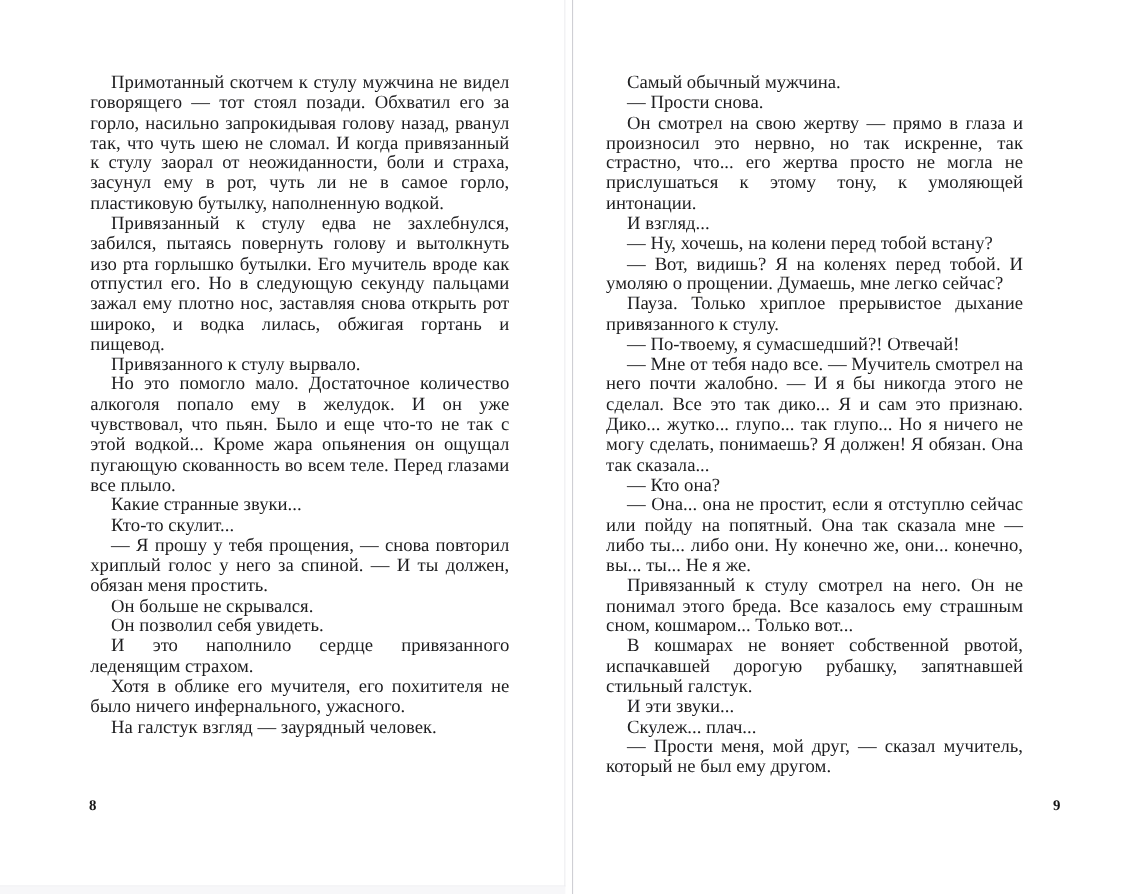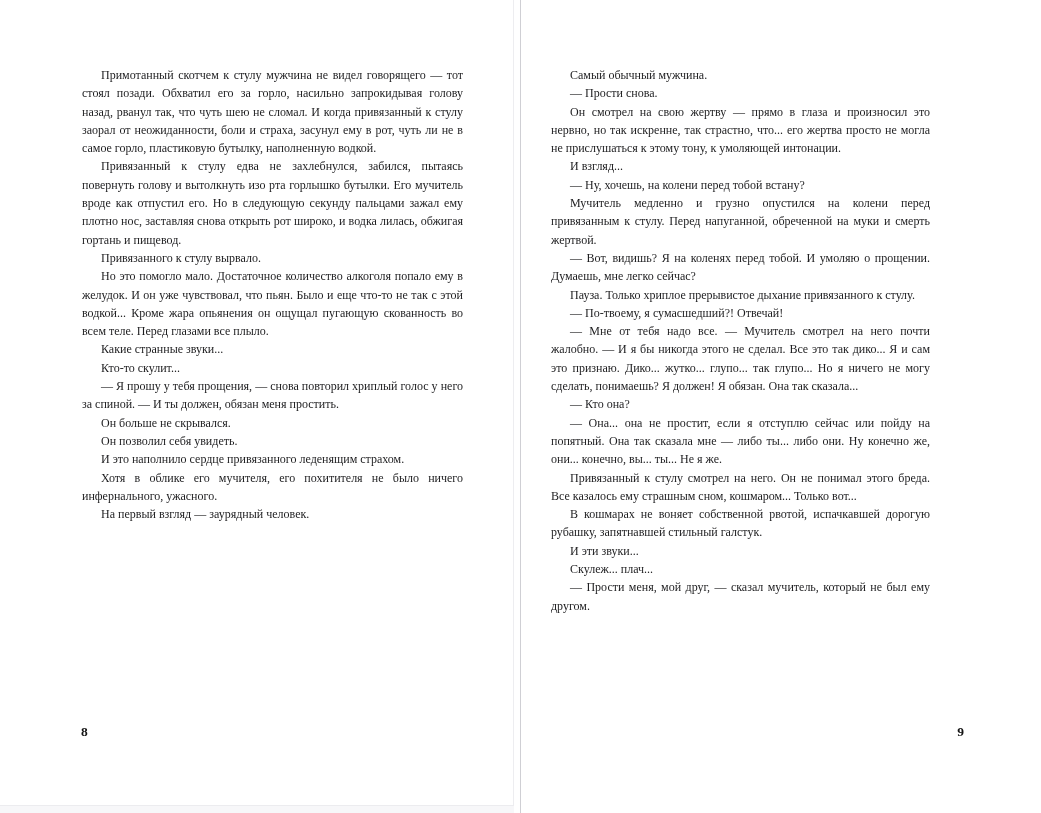--- a/index.html
+++ b/index.html
@@ -11,21 +11,21 @@
     height: 813px;
     position: relative;
     background: #ffffff;
     overflow: hidden;
     font-family: "Liberation Serif", serif;
   }
   .page-text {
     position: absolute;
     top: 66px;
     text-align: justify;
-    font-size: 12px;
+    font-size: 17px;
     line-height: 18.3px;
     color: #1d1d1f;
     hyphens: auto;
     -webkit-hyphens: auto;
   }
   #left-text  { left: 82px;  width: 381px; }
   #right-text { left: 551px; width: 379px; }
   p.para {
     margin: 0;
     padding: 0;
@@ -100,21 +100,21 @@
 
 
       <p class="para">Он больше не скрывался.</p>
 
       <p class="para">Он позволил себя увидеть.</p>
 
       <p class="para">И это наполнило сердце привязанного леденящим страхом.</p>
 
       <p class="para">Хотя в облике его мучителя, его похитителя не было ничего инфернального, ужасного.</p>
 
-      <p class="para">На первый взгляд — заурядный человек.</p>
+      <p class="para">На галстук взгляд — заурядный человек.</p>
     </div>
   <div id="page-num-left" class="page-number">8</div>
 </div>
 
 <div id="left-page-right-edge" class="gutter-edge"></div>
 <div id="gutter-divider"></div>
 <div id="left-page-bottom-edge"></div>
 <div id="left-page-below-strip"></div>
 
 <div>
@@ -123,21 +123,20 @@
       <p class="para">Самый обычный мужчина.</p>
 
       <p class="para">— Прости снова.</p>
 
       <p class="para">Он смотрел на свою жертву — прямо в глаза и произносил это нервно, но так искренне, так страстно, что... его жертва просто не могла не прислушаться к этому тону, к умоляющей интонации.</p>
 
       <p class="para">И взгляд...</p>
 
       <p class="para">— Ну, хочешь, на колени перед тобой встану?</p>
 
-      <p class="para">Мучитель медленно и грузно опустился на колени перед привязанным к стулу. Перед напуганной, обреченной на муки и смерть жертвой.</p>
 
       <p class="para">— Вот, видишь? Я на коленях перед тобой. И умоляю о прощении. Думаешь, мне легко сейчас?</p>
 
       <p class="para">Пауза. Только хриплое прерывистое дыхание привязанного к стулу.</p>
 
       <p class="para">— По-твоему, я сумасшедший?! Отвечай!</p>
 
 
       <p class="para">— Мне от тебя надо все. — Мучитель смотрел на него почти жалобно. — И я бы никогда этого не сделал. Все это так дико... Я и сам это признаю. Дико... жутко... глупо... так глупо... Но я ничего не могу сделать, понимаешь? Я должен! Я обязан. Она так сказала...</p>
 

